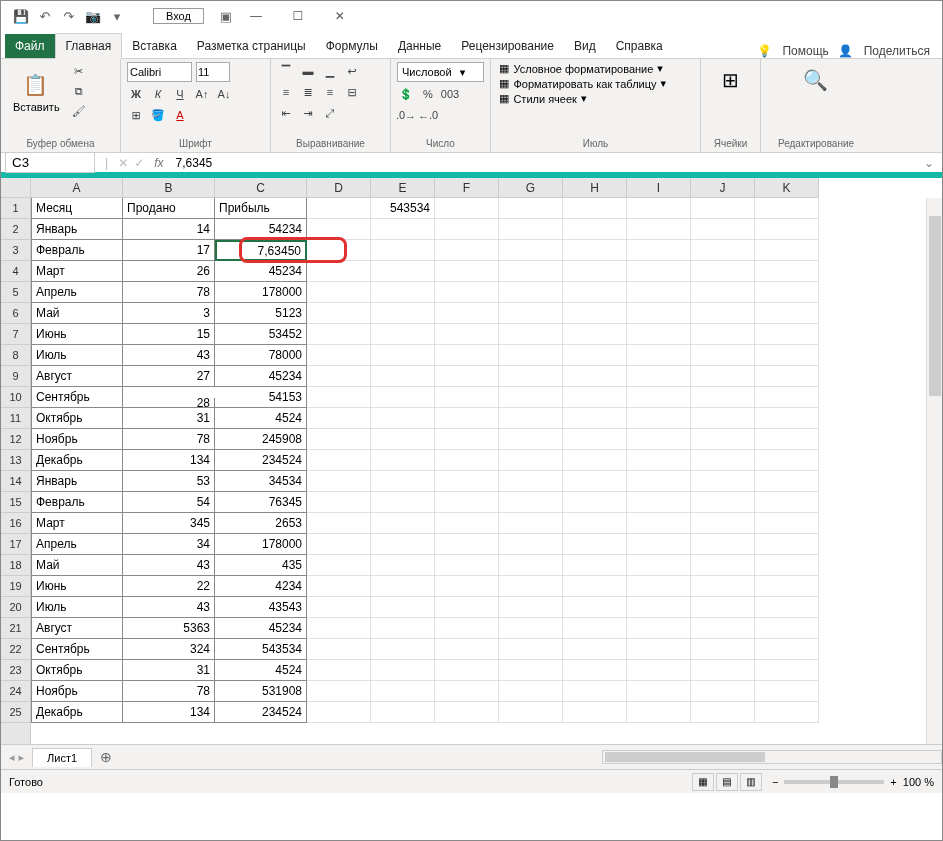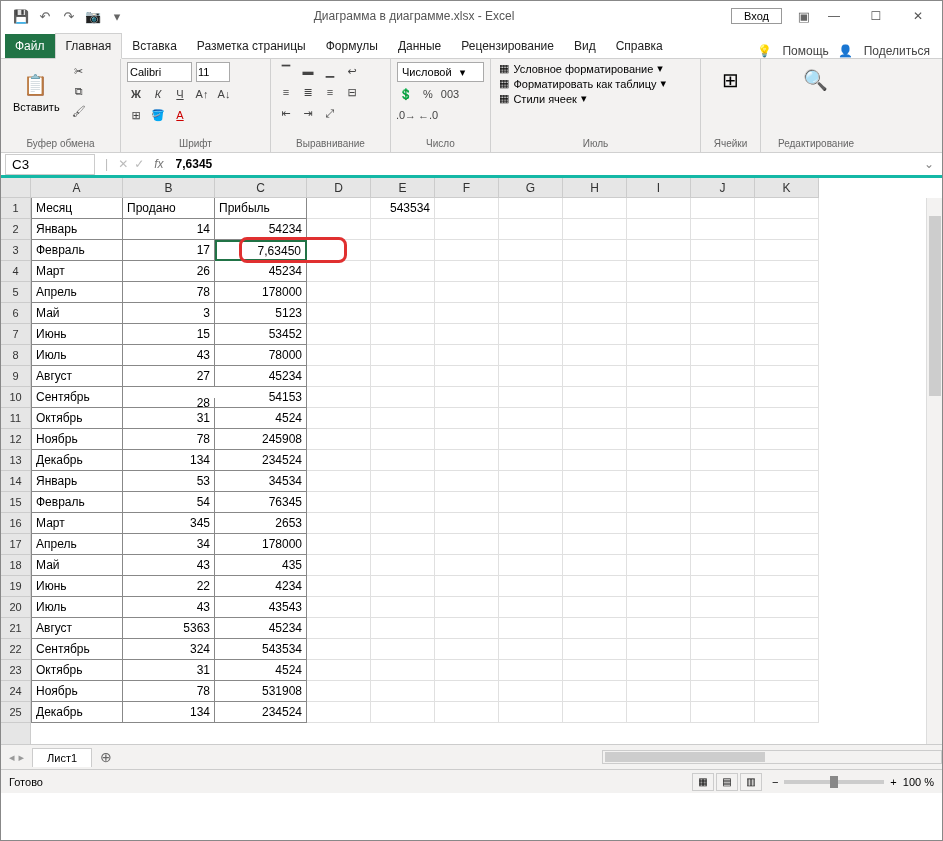--- a/index.html
+++ b/index.html
@@ -24,26 +24,26 @@
 .ribbon-group-label { text-align: center; font-size: 10px; color: #666; padding-top: 2px; }
 .ribbon-row { display: flex; align-items: center; gap: 4px; }
 .ribbon-col { display: flex; flex-direction: column; gap: 2px; }
 .ribbon-btn-large { display: flex; flex-direction: column; align-items: center; padding: 2px 6px; font-size: 11px; }
 .ribbon-btn-large .icon { width: 32px; height: 32px; display: flex; align-items: center; justify-content: center; font-size: 20px; }
 .ribbon-btn-sm { width: 18px; height: 18px; display: inline-flex; align-items: center; justify-content: center; font-size: 11px; color: #444; border: 1px solid transparent; }
 .font-select { font-size: 11px; border: 1px solid #aaa; background: #fff; padding: 1px 2px; height: 20px; }
 .font-size-select { width: 34px; font-size: 11px; border: 1px solid #aaa; background: #fff; padding: 1px; height: 20px; }
 .combo { font-size: 11px; border: 1px solid #aaa; background: #fff; padding: 1px 4px; height: 20px; display: inline-flex; align-items: center; gap: 8px; }
 
-.formula-bar { height: 25px; background: #fff; display: flex; align-items: center; border-bottom: 3px solid #14b8a6; font-size: 12px; }
+.formula-bar { height: 25px; background: #fff; display: flex; align-items: center; border-bottom: 6px solid #14b8a6; font-size: 12px; }
 .name-box { width: 90px; border: 1px solid #ccc; padding: 2px 6px; margin: 0 4px; background: #fff; }
 .fx-sep { color: #bbb; padding: 0 6px; }
 .fx-btns { display: flex; gap: 6px; padding: 0 4px; }
 .fx-label { font-style: italic; color: #777; padding: 0 6px; }
-.formula-input { flex: 1; padding: 2px 6px; border: none; outline: none; font-size: 12px; font-weight: bold; }
+.formula-input { flex: 1; padding: 2px 6px; border: none; outline: none; font-size: 12px; }
 
 .grid-area { display: flex; height: 566px; position: relative; }
 .row-headers { width: 30px; background: #e6e6e6; border-right: 1px solid #ccc; }
 .col-headers { height: 20px; background: #e6e6e6; display: flex; border-bottom: 1px solid #ccc; }
 .corner { width: 30px; height: 20px; background: #e6e6e6; border-right: 1px solid #ccc; border-bottom: 1px solid #ccc; }
 .col-header { border-right: 1px solid #ccc; text-align: center; font-size: 12px; color: #333; display: flex; align-items: center; justify-content: center; }
 .row-header { height: 21px; border-bottom: 1px solid #ccc; text-align: center; font-size: 11px; color: #333; display: flex; align-items: center; justify-content: center; }
 .cells { position: relative; }
 .grid-row { display: flex; height: 21px; }
 .cell { border-right: 1px solid #e0e0e0; border-bottom: 1px solid #e0e0e0; font-size: 12px; padding: 0 4px; display: flex; align-items: center; overflow: hidden; white-space: nowrap; }
@@ -80,21 +80,20 @@
 <body>
 
 <div class="titlebar">
   <div class="qat">
     <span class="qat-icon">💾</span>
     <span class="qat-icon">↶</span>
     <span class="qat-icon">↷</span>
     <span class="qat-icon">📷</span>
     <span class="qat-icon">▾</span>
   </div>
-  <div class="title">Диаграмма в диаграмме.xlsx - Excel</div>
   <div class="winbtns">
     <button class="login-btn">Вход</button>
     <span class="qat-icon">▣</span>
     <div class="winbtn">—</div>
     <div class="winbtn">☐</div>
     <div class="winbtn">✕</div>
   </div>
 </div>
 
 <div class="tabrow">

